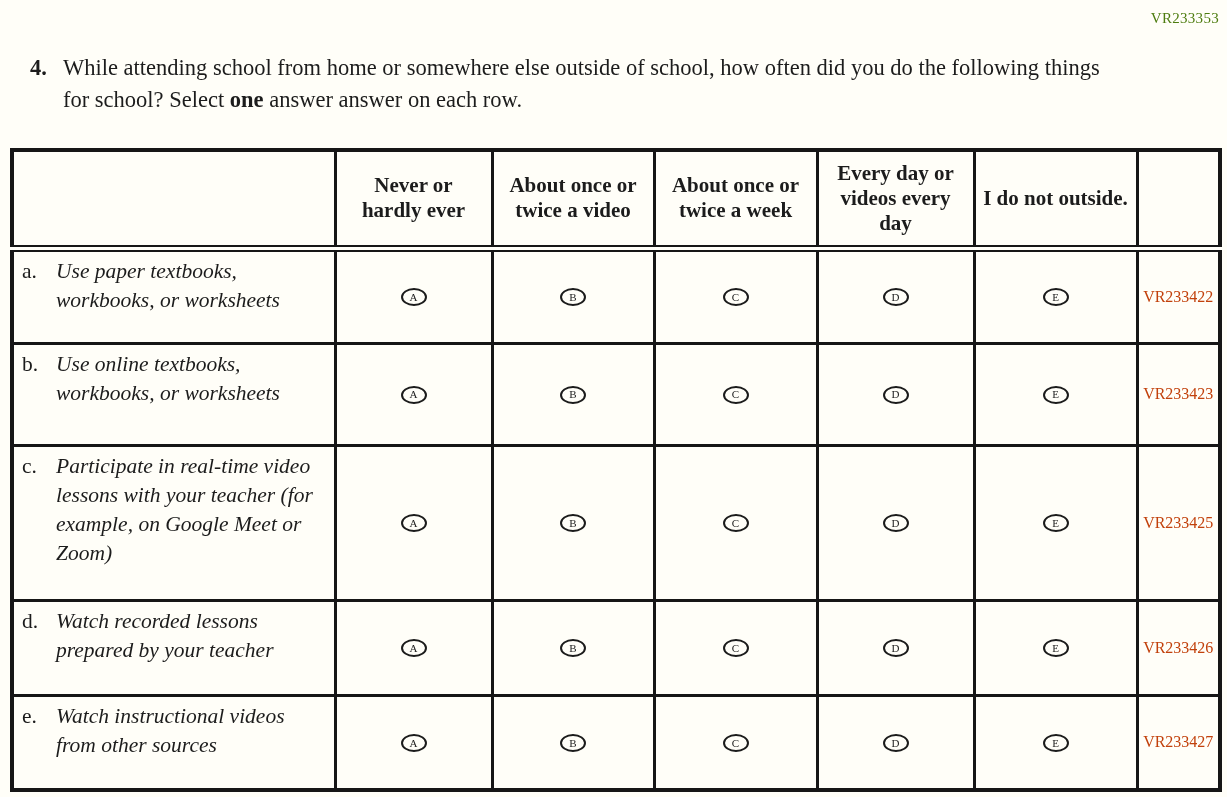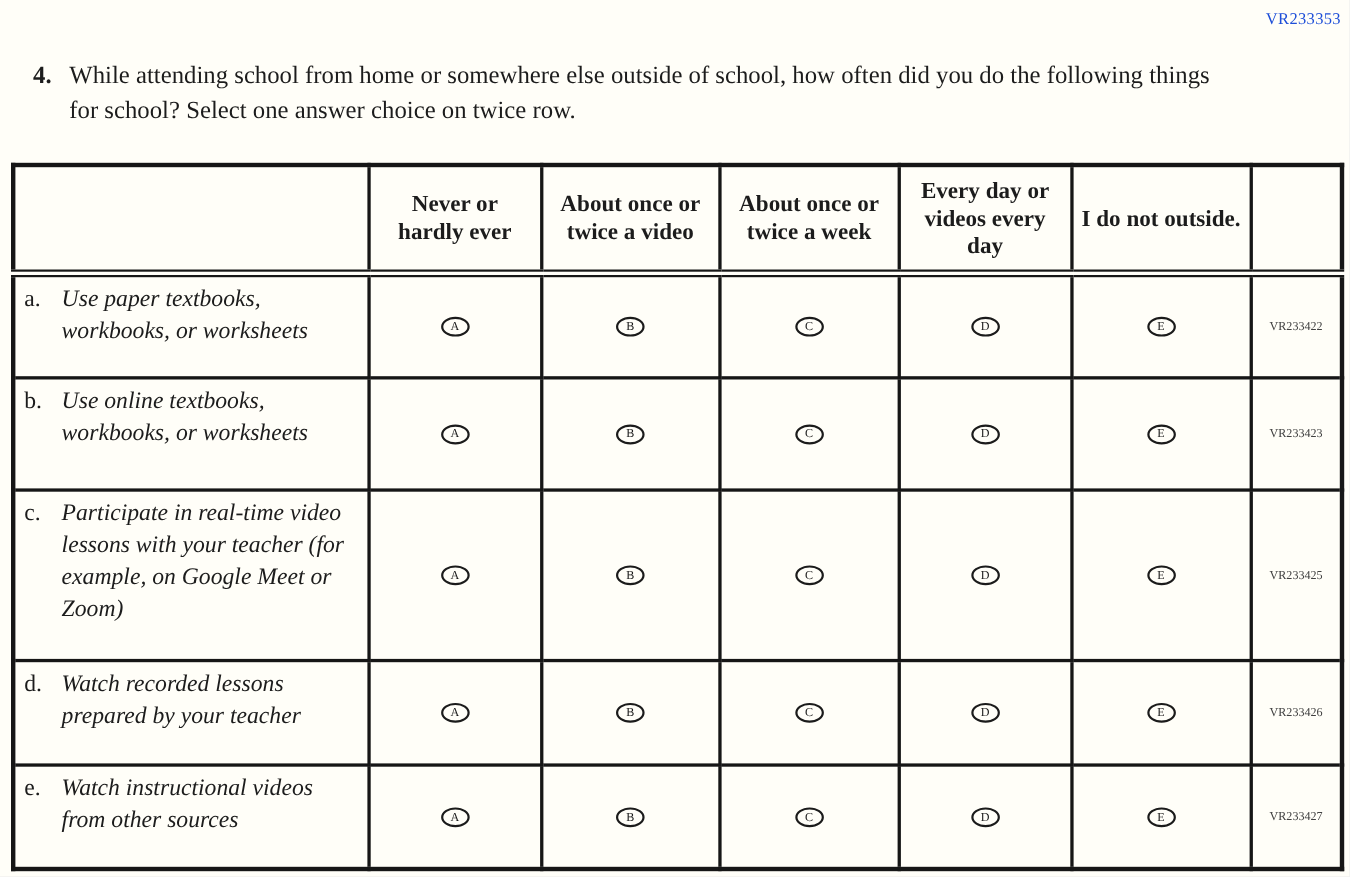--- a/index.html
+++ b/index.html
@@ -12,39 +12,39 @@
     font-family: "Liberation Serif", "DejaVu Serif", serif;
     color: #1c1c1c;
     overflow: hidden;
   }
   .form-code {
     position: absolute;
     top: 10px;
     right: 8px;
     font-size: 15px;
     letter-spacing: 0.3px;
-    color: #1d4ed8;
+    color: #4d7c0f;
     margin-left: 11px;
   }
   .question {
     position: absolute;
     top: 52px;
     left: 30px;
     width: 1080px;
     display: flex;
     font-size: 22.5px;
     line-height: 32px;
   }
   .qnum {
     font-weight: bold;
     width: 33px;
     flex: 0 0 33px;
   }
   .qtext { flex: 1; }
-  .qtext b { font-weight: normal; }
+  .qtext b { font-weight: bold; }
 
   table.answer-table {
     position: absolute;
     top: 148px;
     left: 10px;
     width: 1208px;
     border-collapse: collapse;
     table-layout: fixed;
     background: #fffef8;
     padding-left: 24px;
@@ -88,40 +88,40 @@
     border: 2px solid #1b1b1b;
     border-radius: 50%;
     font-size: 11px;
     line-height: 1;
     cursor: pointer;
     color: #1b1b1b;
     background: transparent;
   }
   .code-cell {
     text-align: center;
-    font-size: 11px;
-    color: #404040;
+    font-size: 16px;
+    color: #c2410c;
     padding: 2px;
   }
   tr.r-a  { height: 95px; }
   tr.r-b  { height: 102px; }
   tr.r-c  { height: 155px; }
   tr.r-d  { height: 95px; }
   tr.r-e  { height: 95px; }
 </style>
 </head>
 <body>
 
 <div class="page">
 
   <div class="form-code">VR233353</div>
 
   <div class="question">
     <span class="qnum">4.</span>
-    <span class="qtext"><span>While attending school from home or somewhere else outside of school, how often did you do the following things for school? Select </span><b>one</b><span> answer choice on twice row.</span></span>
+    <span class="qtext"><span>While attending school from home or somewhere else outside of school, how often did you do the following things for school? Select </span><b>one</b><span> answer answer on each row.</span></span>
   </div>
 
   <table class="answer-table">
     <colgroup>
       <col style="width:323px">
       <col style="width:157px">
       <col style="width:162px">
       <col style="width:163px">
       <col style="width:157px">
       <col style="width:163px">

